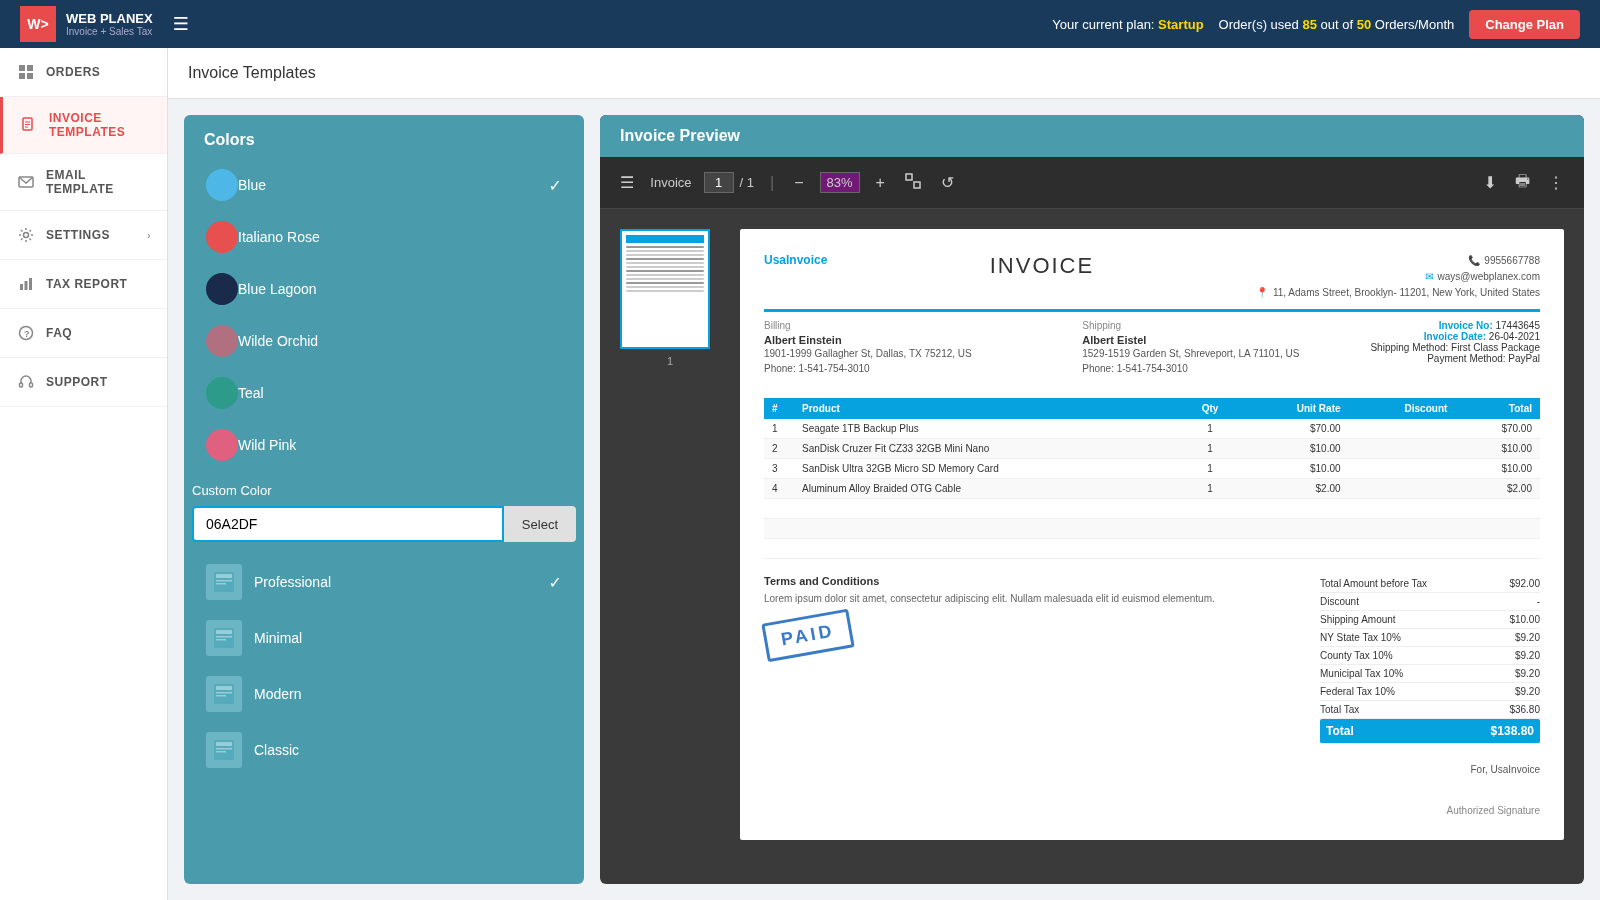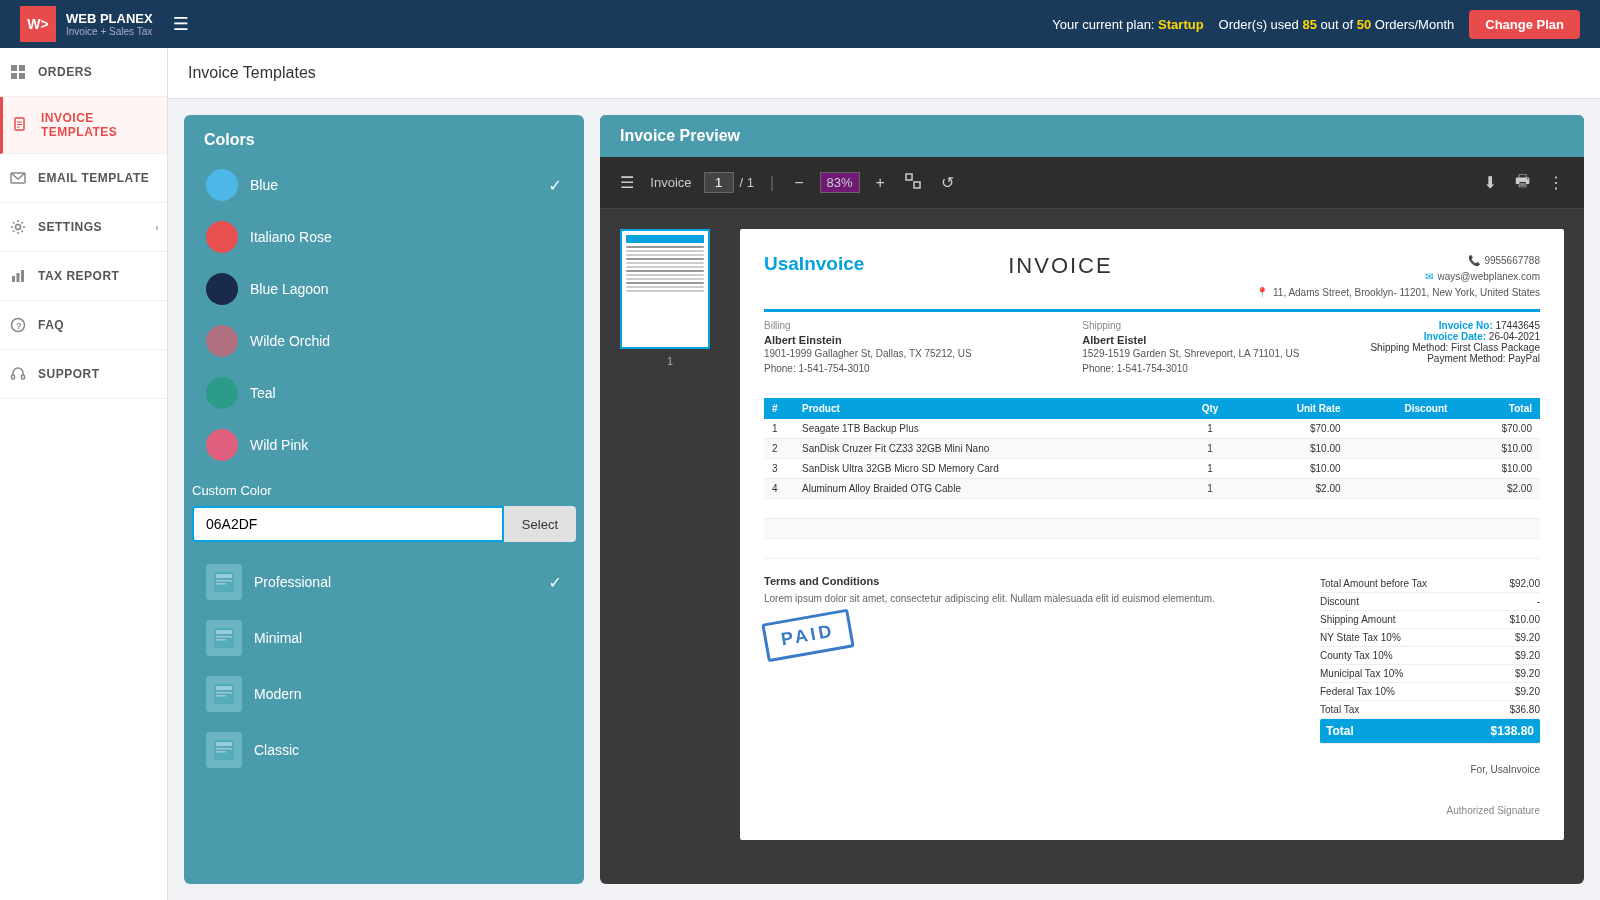--- a/index.html
+++ b/index.html
@@ -44,21 +44,21 @@
       background: white;
       border-right: 1px solid #e0e0e0;
       display: flex;
       flex-direction: column;
       flex-shrink: 0;
     }
     .sidebar-item {
       display: flex;
       align-items: center;
       gap: 10px;
-      padding: 14px 8px;
+      padding: 14px 16px;
       cursor: pointer;
       font-size: 12px;
       font-weight: 600;
       color: #555;
       text-transform: uppercase;
       letter-spacing: 0.5px;
       border-bottom: 1px solid #f0f0f0;
     }
     .sidebar-item.active { color: #e84b4b; border-left: 3px solid #e84b4b; background: #fff5f5; }
     .sidebar-item .icon { width: 20px; height: 20px; display: flex; align-items: center; justify-content: center; flex-shrink: 0; }
@@ -83,21 +83,21 @@
       padding: 16px 20px 10px;
       font-size: 16px;
       font-weight: 600;
       color: white;
     }
 
     .color-list { padding: 0 10px; }
     .color-item {
       display: flex;
       align-items: center;
-      gap: 12px;
+      gap: 0;
       padding: 10px 12px;
       border-radius: 6px;
       cursor: pointer;
       color: white;
       font-size: 14px;
       font-weight: 500;
     }
     .color-dot {
       width: 32px;
       height: 32px;
@@ -228,21 +228,21 @@
       flex: 1;
       padding: 24px;
       font-size: 11px;
       color: #333;
       border-radius: 2px;
       max-height: 680px;
       overflow-y: auto;
     }
 
     .invoice-top { display: flex; justify-content: space-between; align-items: flex-start; margin-bottom: 8px; }
-    .invoice-logo { color: #06a2df; font-size: 19px; font-weight: 600; }
+    .invoice-logo { color: #06a2df; font-size: 12px; font-weight: 600; }
     .invoice-title { font-size: 22px; font-weight: 300; color: #333; letter-spacing: 2px; }
     .invoice-contact { font-size: 10px; color: #555; text-align: right; line-height: 1.6; }
     .invoice-contact div { display: flex; align-items: center; gap: 4px; justify-content: flex-end; }
 
     .invoice-blue-bar { height: 3px; background: #06a2df; margin: 8px 0; }
 
     .invoice-addresses { display: flex; justify-content: space-between; margin-bottom: 12px; }
     .address-block { flex: 1; }
     .address-label { font-size: 10px; color: #888; margin-bottom: 3px; }
     .address-name { font-weight: 700; font-size: 11px; }

